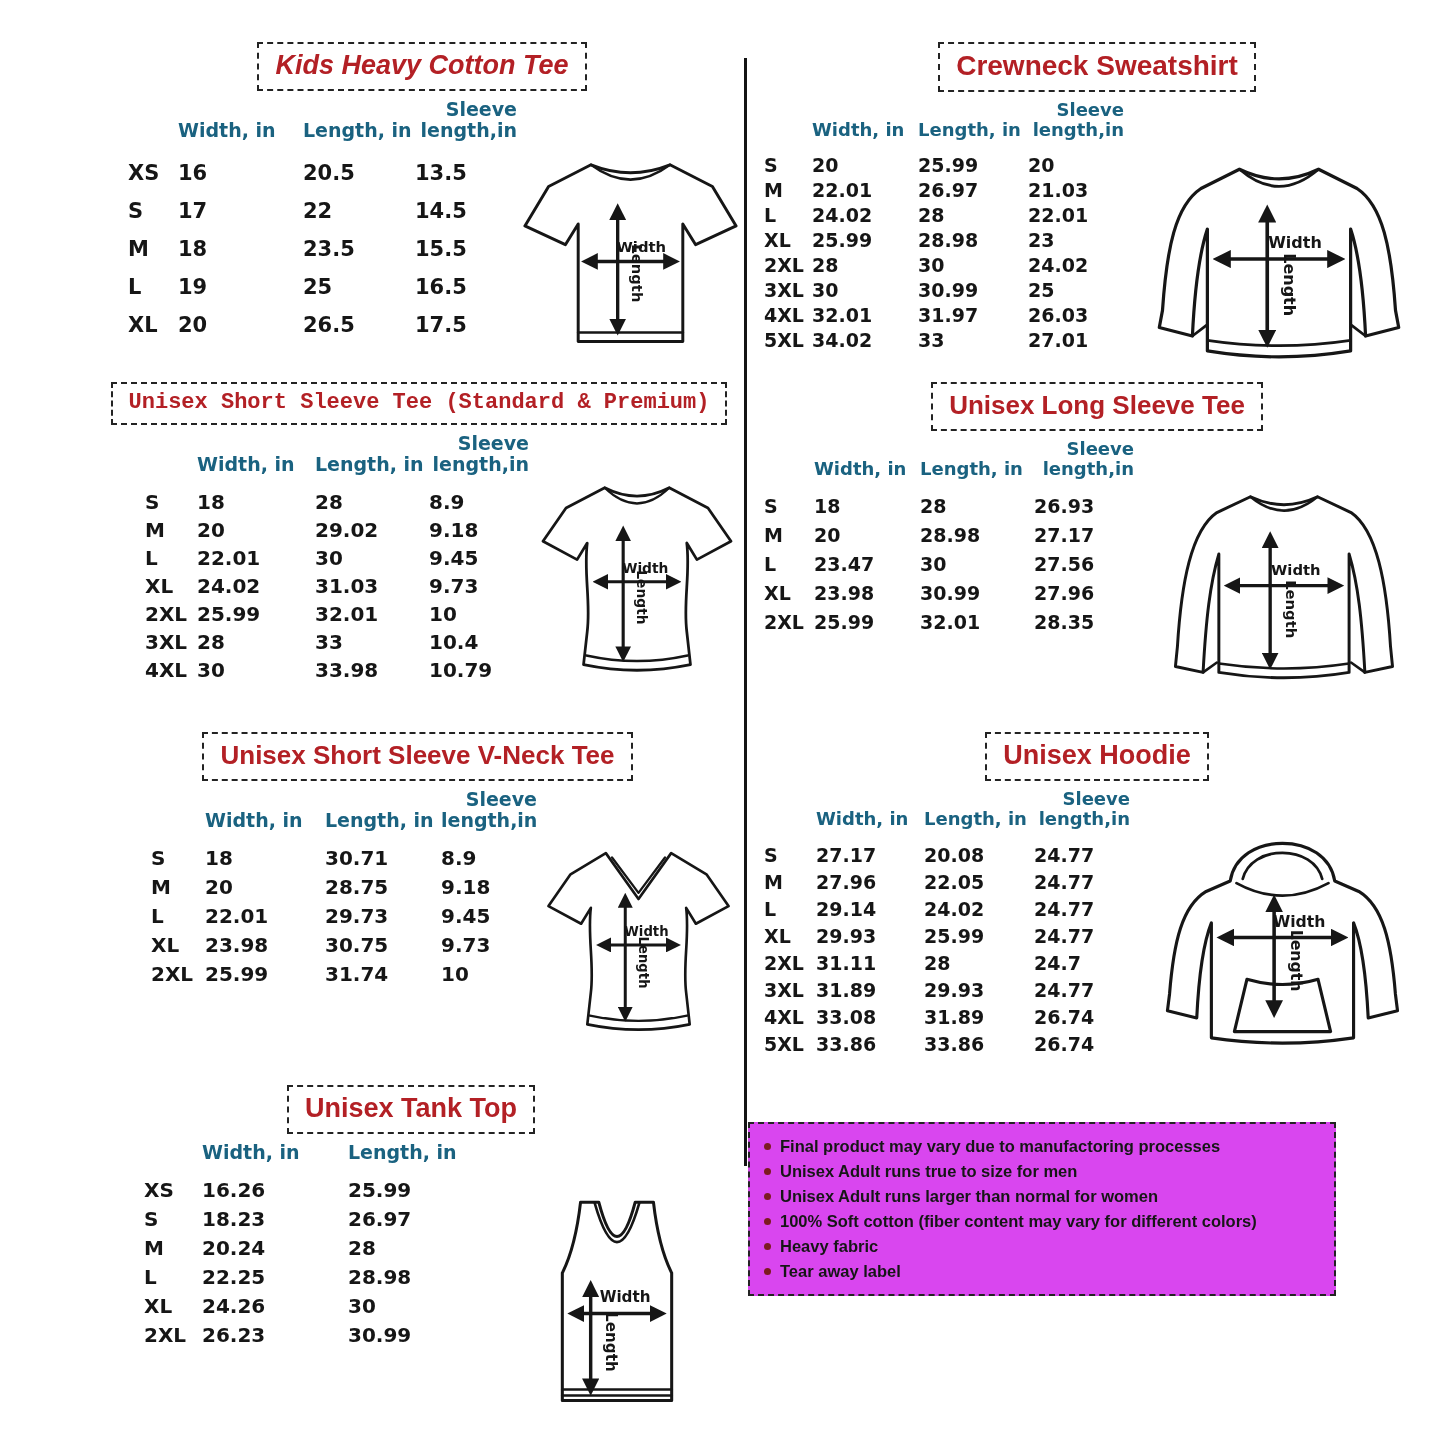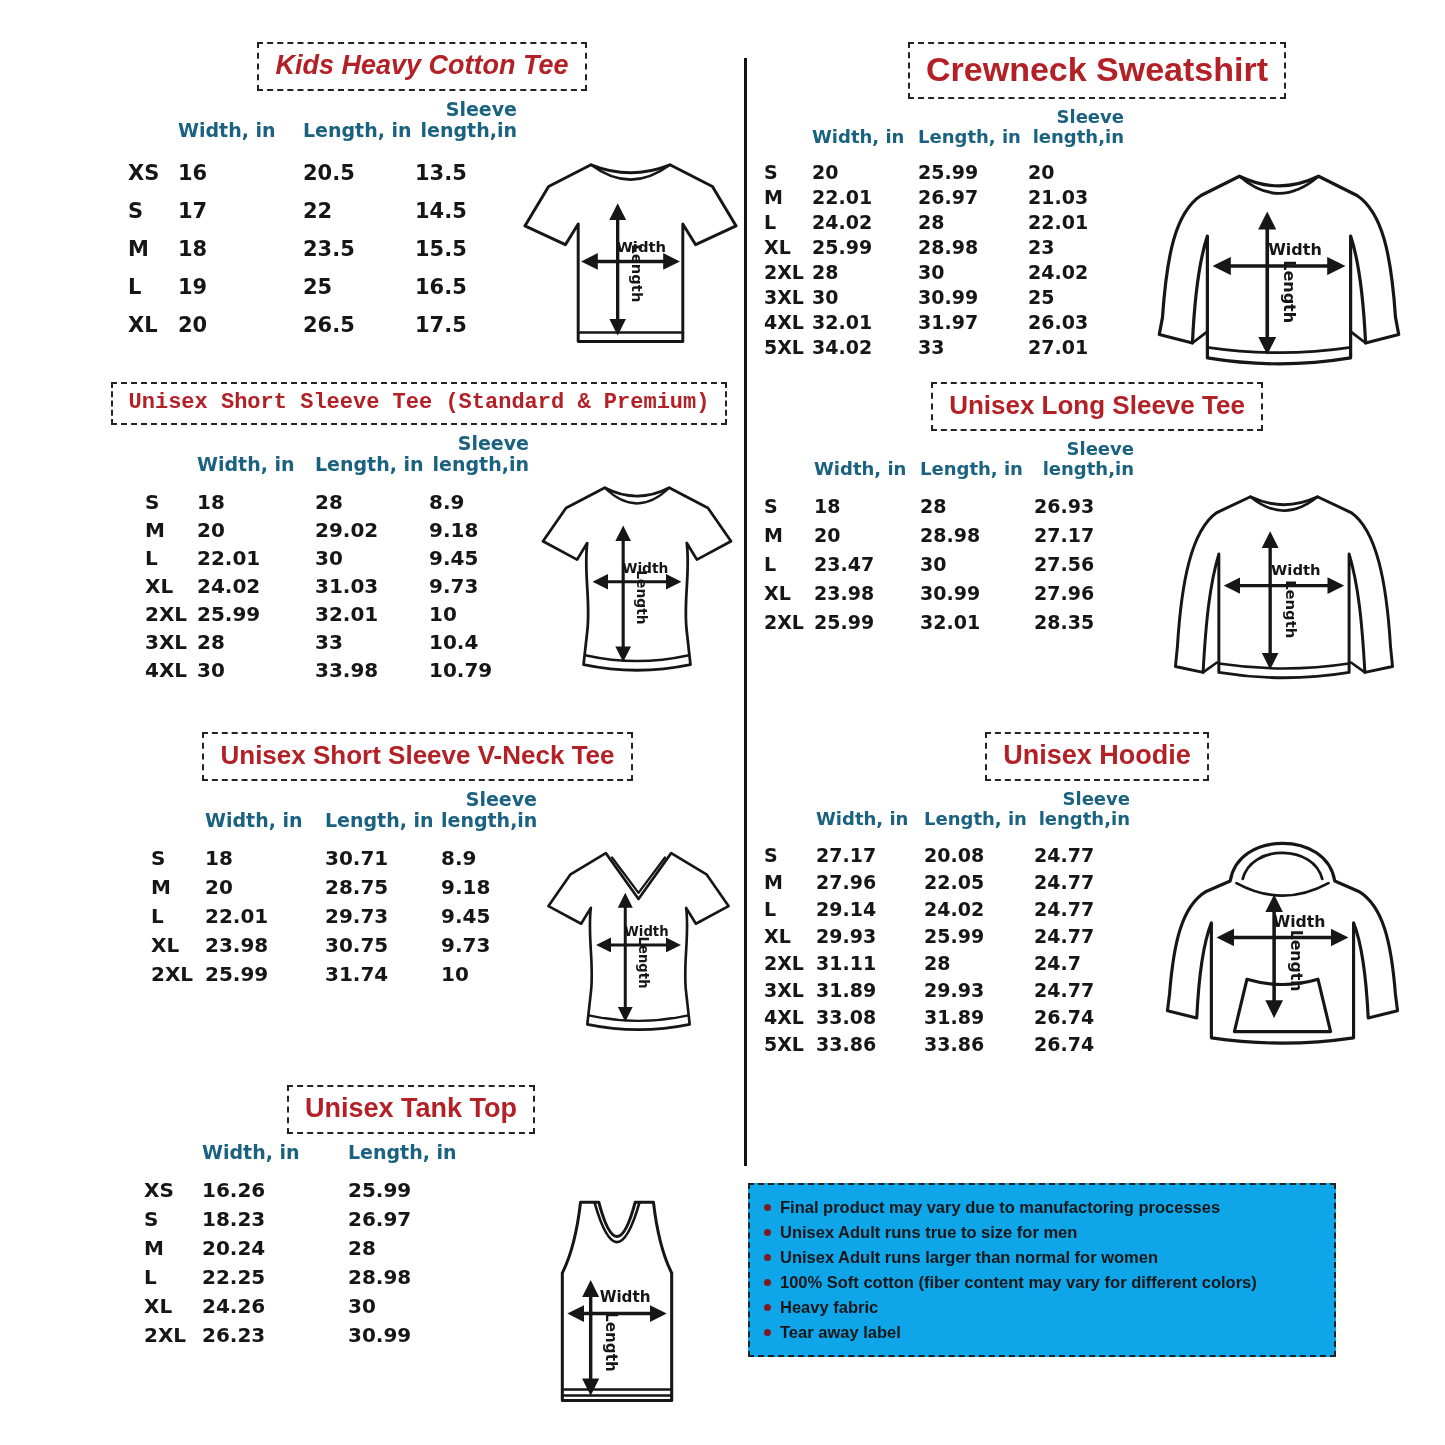--- a/index.html
+++ b/index.html
@@ -57,40 +57,40 @@
   .s2 .hcell{font-size:19px;}
   .s2 .illus{width:205px;margin-top:50px;}
 
   .s3{left:100px;top:1085px;width:622px;--rh:29px;}
   .s3 .title-box{font-size:27px;}
   .s3 .size-table{padding-left:44px;grid-template-columns:58px 146px 122px;font-size:20px;}
   .s3 .hcell{font-size:19px;}
   .s3 .illus{width:162px;margin-top:48px;margin-right:24px;}
 
   .s4{left:752px;top:42px;width:690px;--rh:25px;}
-  .s4 .title-box{font-size:34px;}
+  .s4 .title-box{font-size:28px;}
   .s4 .size-table{padding-left:12px;grid-template-columns:48px 106px 110px 96px;font-size:19px;}
   .s4 .hcell{font-size:18px;}
   .s4 .illus{width:312px;margin-top:50px;margin-right:8px;}
 
   .s5{left:752px;top:382px;width:690px;--rh:29px;}
   .s5 .title-box{font-size:26px;}
   .s5 .size-table{padding-left:12px;grid-template-columns:50px 106px 114px 100px;font-size:19px;}
   .s5 .hcell{font-size:18px;}
   .s5 .illus{width:305px;margin-top:40px;margin-right:12px;}
 
   .s6{left:752px;top:732px;width:690px;--rh:27px;}
   .s6 .title-box{font-size:27px;}
   .s6 .size-table{padding-left:12px;grid-template-columns:52px 108px 110px 96px;font-size:19px;}
   .s6 .hcell{font-size:18px;}
   .s6 .illus{width:298px;margin-top:46px;margin-right:10px;}
 
   .notes{
-    position:absolute;left:748px;top:1183px;width:588px;box-sizing:border-box;
-    border:2.5px dashed #232323;padding:10px 14px;background:#0ea5e9;
+    position:absolute;left:748px;top:1122px;width:588px;box-sizing:border-box;
+    border:2.5px dashed #232323;padding:10px 14px;background:#d946ef;
   }
   .notes ul{list-style:none;margin:0;padding:0;}
   .notes li{
     display:flex;align-items:flex-start;gap:9px;
     font-family:"Liberation Sans",sans-serif;font-weight:bold;
     font-size:16.5px;line-height:25px;
   }
   .notes .dot{flex:0 0 auto;width:7px;height:7px;border-radius:50%;background:var(--bullet-maroon);margin-top:9px;}
 </style>
 </head>

